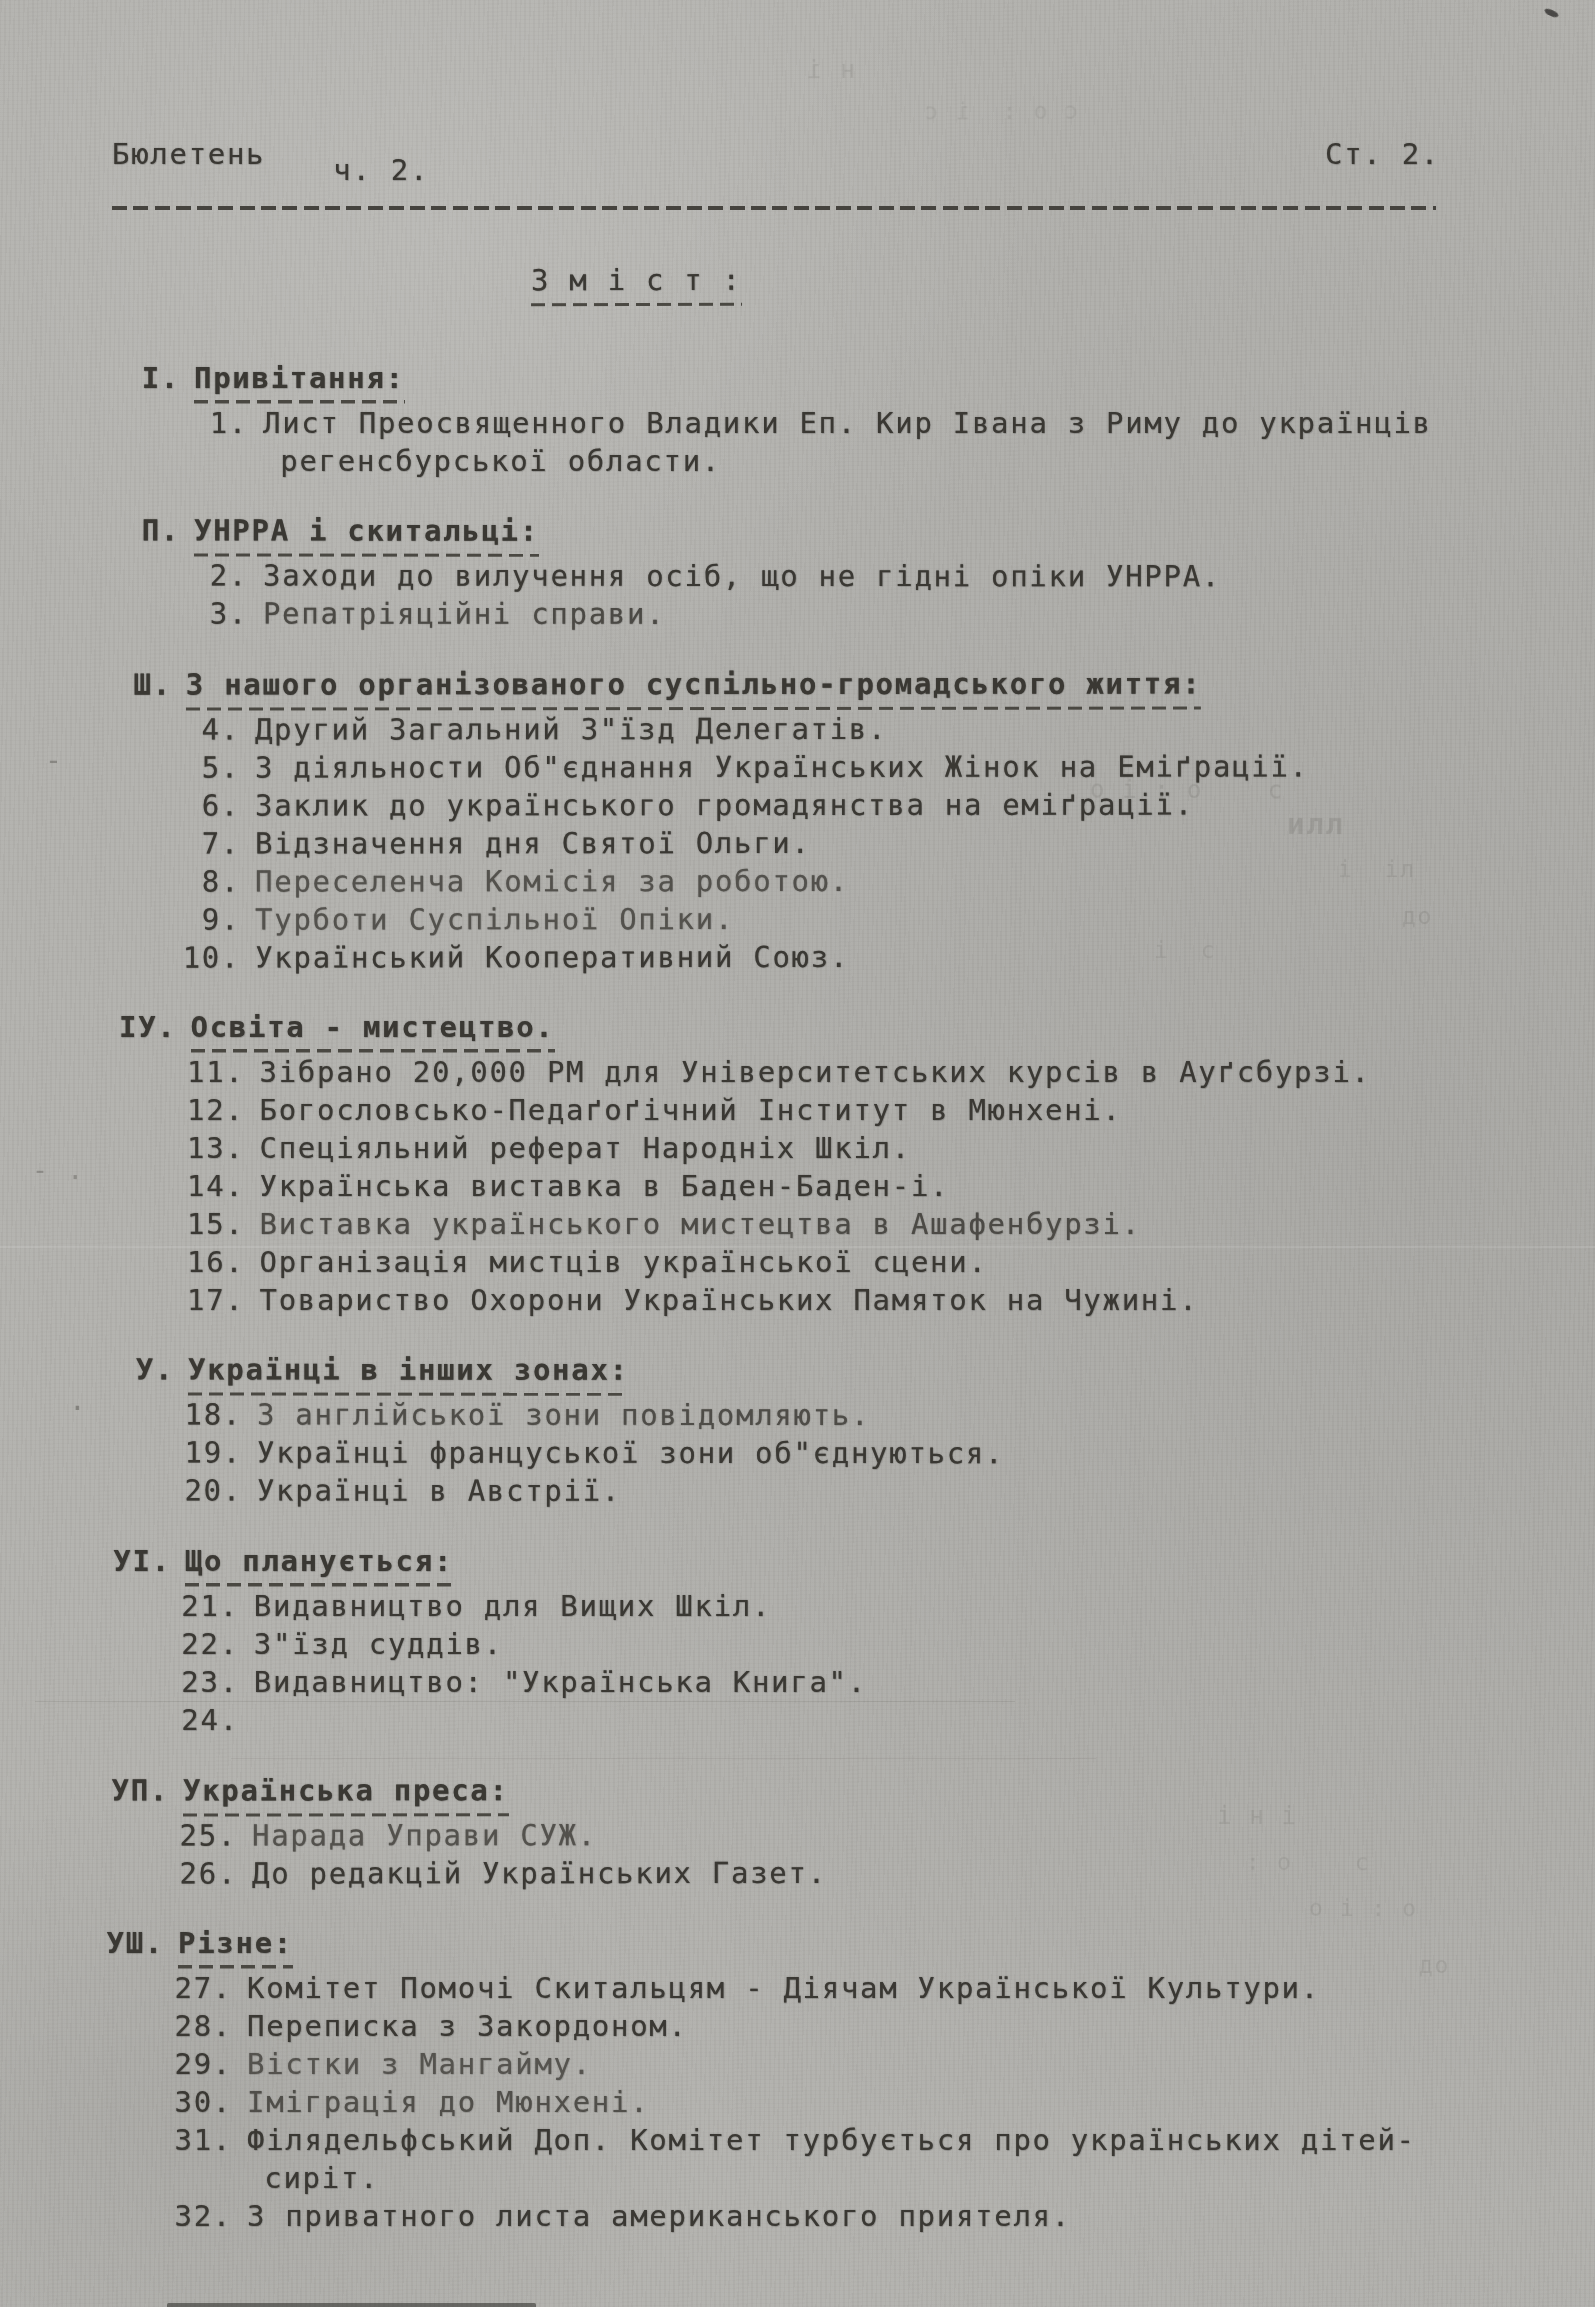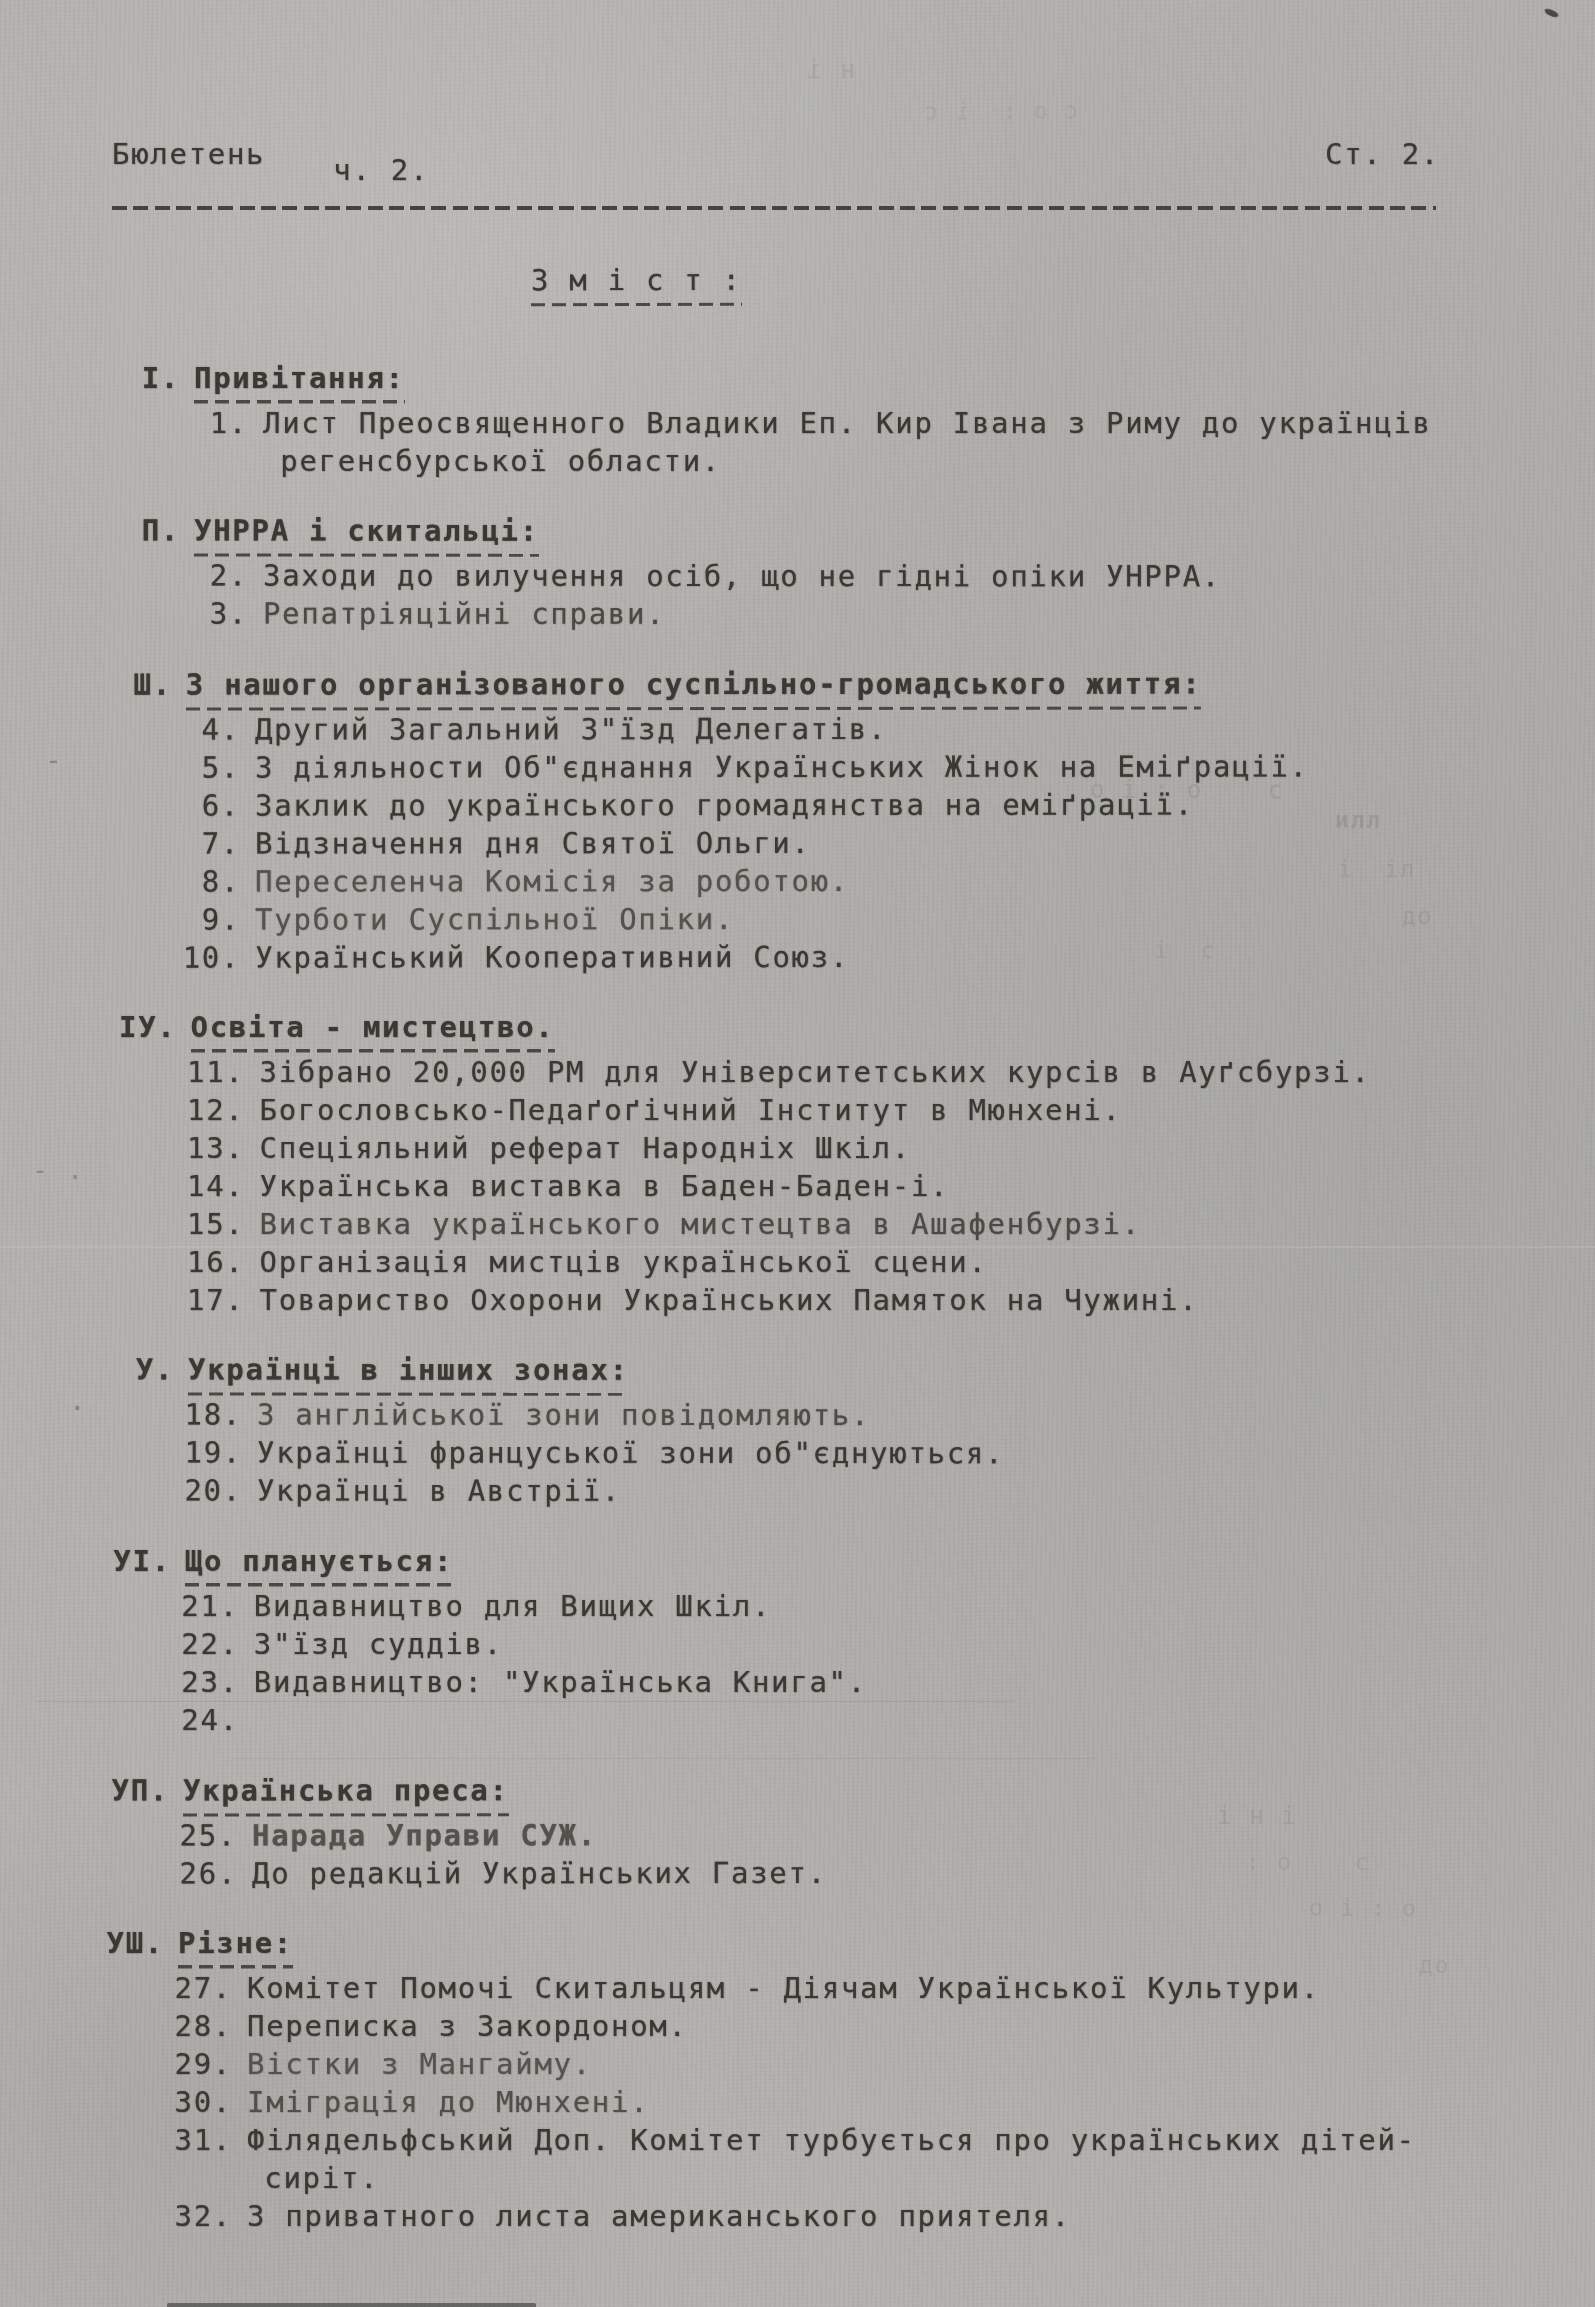--- a/index.html
+++ b/index.html
@@ -65,21 +65,21 @@
   .sec:nth-child(5){ margin-left:-5.8px; transform:rotate(.05deg); }
   .sec:nth-child(6){ margin-left:-9.2px; }
   .sec:nth-child(7){ margin-left:-11.5px; transform:rotate(-.05deg); }
   .sec:nth-child(8){ margin-left:-16px; }
   
   .sec:nth-child(2) .item:nth-child(2) .item-text{ opacity:.85; }
   .sec:nth-child(3) .item:nth-child(5) .item-text{ opacity:.78; }
   .sec:nth-child(3) .item:nth-child(6) .item-text{ opacity:.78; }
   .sec:nth-child(4) .item:nth-child(5) .item-text{ opacity:.84; }
   .sec:nth-child(5) .item:nth-child(1) .item-text{ opacity:.82; }
-  .sec:nth-child(7) .item:nth-child(1) .item-text{ opacity:.78;font-weight:bold; }
+  .sec:nth-child(7) .item:nth-child(1) .item-text{ opacity:.78; }
   .sec:nth-child(8) .item:nth-child(3) .item-text{ opacity:.76; }
   .sec:nth-child(8) .item:nth-child(4) .item-text{ opacity:.80; }
   .ghost{
     position:absolute;
     color:#56544f;
     white-space:pre;
     pointer-events:none;
   }
   .crease-a{ position:absolute; left:0; top:1246px; width:100%; height:1.7px;
              background:rgba(255,255,255,.10); }
@@ -303,21 +303,21 @@
             <span class="item-num">32.</span>
             <span class="item-text">З приватного листа американського приятеля.</span>
           </div>
         </div>
       </section>
     </div>
 
 <div class="ghost" style="left: 805px; top: 55px; font-size: 25px; opacity: 0.14; transform: scaleX(-1) rotate(0.3deg); filter: blur(0.7px);">н і</div>
     <div class="ghost" style="left: 923px; top: 98px; font-size: 23px; opacity: 0.12; transform: scaleX(-1) rotate(0.3deg); filter: blur(0.7px);">с о :  і с</div>
     <div class="ghost" style="left: 1090px; top: 776px; font-size: 24px; opacity: 0.16; transform: rotate(0.3deg); filter: blur(0.7px);">о і : о    с</div>
-    <div class="ghost" style="left: 1335px; top: 807px; font-size: 23px; opacity: 0.18; transform: rotate(0.3deg); filter: blur(0.7px); font-weight: bold;">илл</div>
+    <div class="ghost" style="left: 1287px; top: 807px; font-size: 29px; opacity: 0.18; transform: rotate(0.3deg); filter: blur(0.7px); font-weight: bold;">илл</div>
     <div class="ghost" style="left: 1338px; top: 856px; font-size: 23px; opacity: 0.15; transform: rotate(0.3deg); filter: blur(0.7px);">і  іл</div>
     <div class="ghost" style="left: 1402px; top: 903px; font-size: 23px; opacity: 0.16; transform: rotate(0.3deg); filter: blur(0.7px);">до</div>
     <div class="ghost" style="left: 1154px; top: 937px; font-size: 23px; opacity: 0.13; transform: rotate(0.3deg); filter: blur(0.7px);">і  с</div>
     <div class="ghost" style="left: 1217px; top: 1802px; font-size: 24px; opacity: 0.15; transform: rotate(0.3deg); filter: blur(0.7px);">і н і</div>
     <div class="ghost" style="left: 1246px; top: 1849px; font-size: 23px; opacity: 0.13; transform: rotate(0.3deg); filter: blur(0.7px);">: о    с</div>
     <div class="ghost" style="left: 1309px; top: 1895px; font-size: 23px; opacity: 0.14; transform: rotate(0.3deg); filter: blur(0.7px);">о і : о</div>
     <div class="ghost" style="left: 1419px; top: 1952px; font-size: 23px; opacity: 0.14; transform: rotate(0.3deg); filter: blur(0.7px);">до</div>
     <div class="ghost" style="left: 45px; top: 744px; font-size: 28px; opacity: 0.45; transform: rotate(0.3deg); filter: blur(0.7px);">-</div>
     <div class="ghost" style="left: 32px; top: 1154px; font-size: 26.5px; opacity: 0.4; transform: rotate(0.3deg); filter: blur(0.7px);">- .</div>
     <div class="ghost" style="left: 69px; top: 1384px; font-size: 28px; opacity: 0.5; transform: rotate(0.3deg); filter: blur(0.7px);">.</div>

